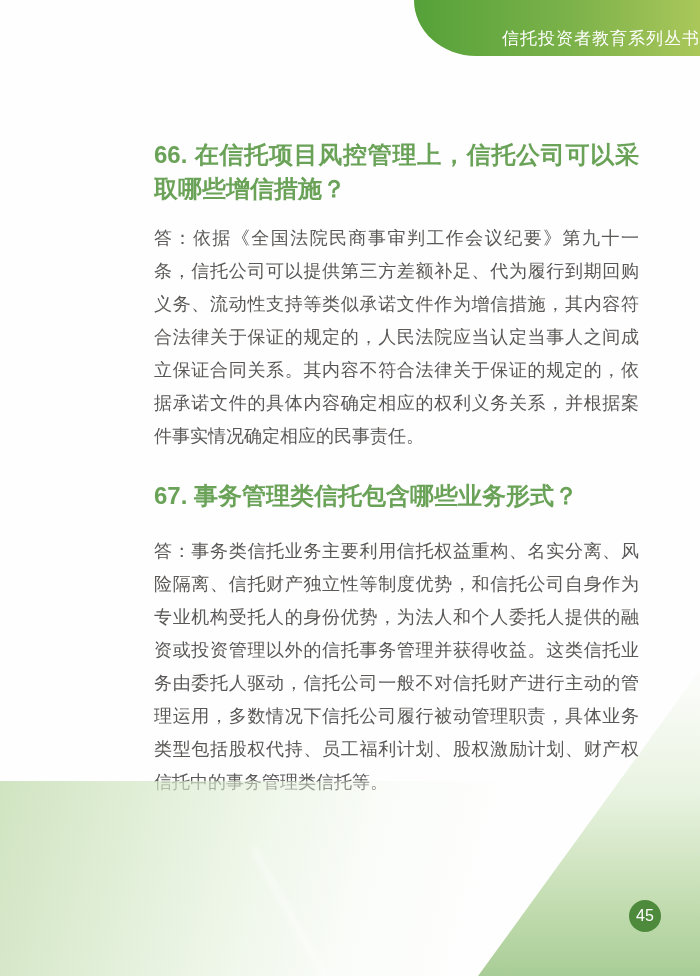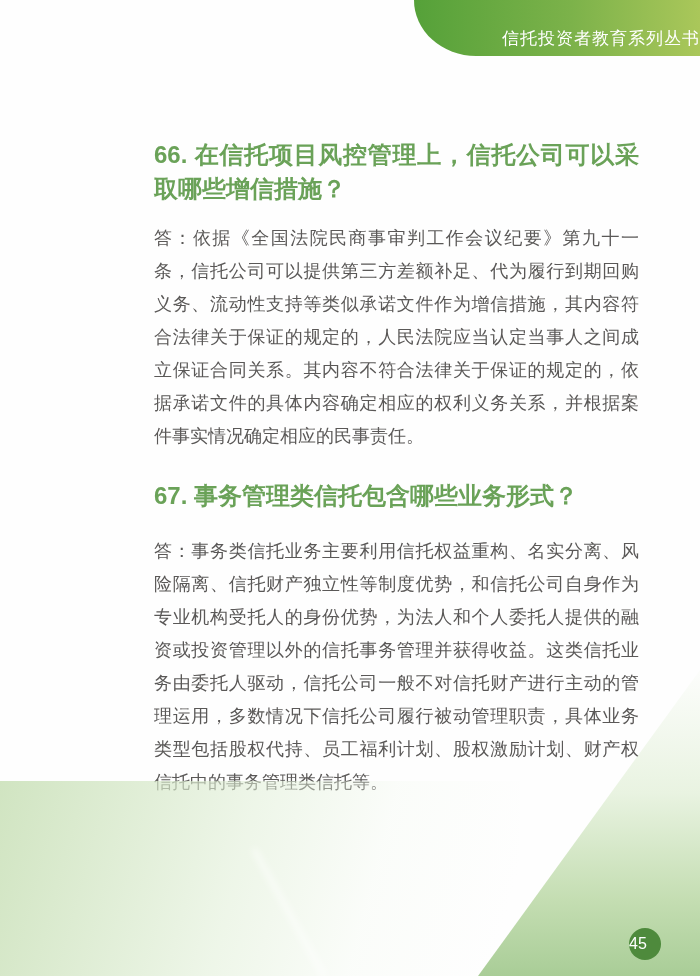--- a/index.html
+++ b/index.html
@@ -99,30 +99,30 @@
       rgba(219,236,206,0.6) 40%,
       rgba(190,218,170,0.9) 75%,
       #a9cd97 100%);
     pointer-events: none;
   }
 
   
   .page-badge {
     position: absolute;
     left: 629px;
-    top: 928px;
+    top: 900px;
     width: 32px;
     height: 32px;
     border-radius: 50%;
     background: #4e8a3c;
     color: #ffffff;
     font-size: 16px;
     display: flex;
     align-items: center;
-    justify-content: flex-start;
+    justify-content: center;
   }
 </style>
 </head>
 <body>
 
 <div class="page">
 
   <div class="banner">
     <span class="banner-title">信托投资者教育系列丛书</span>
   </div>

